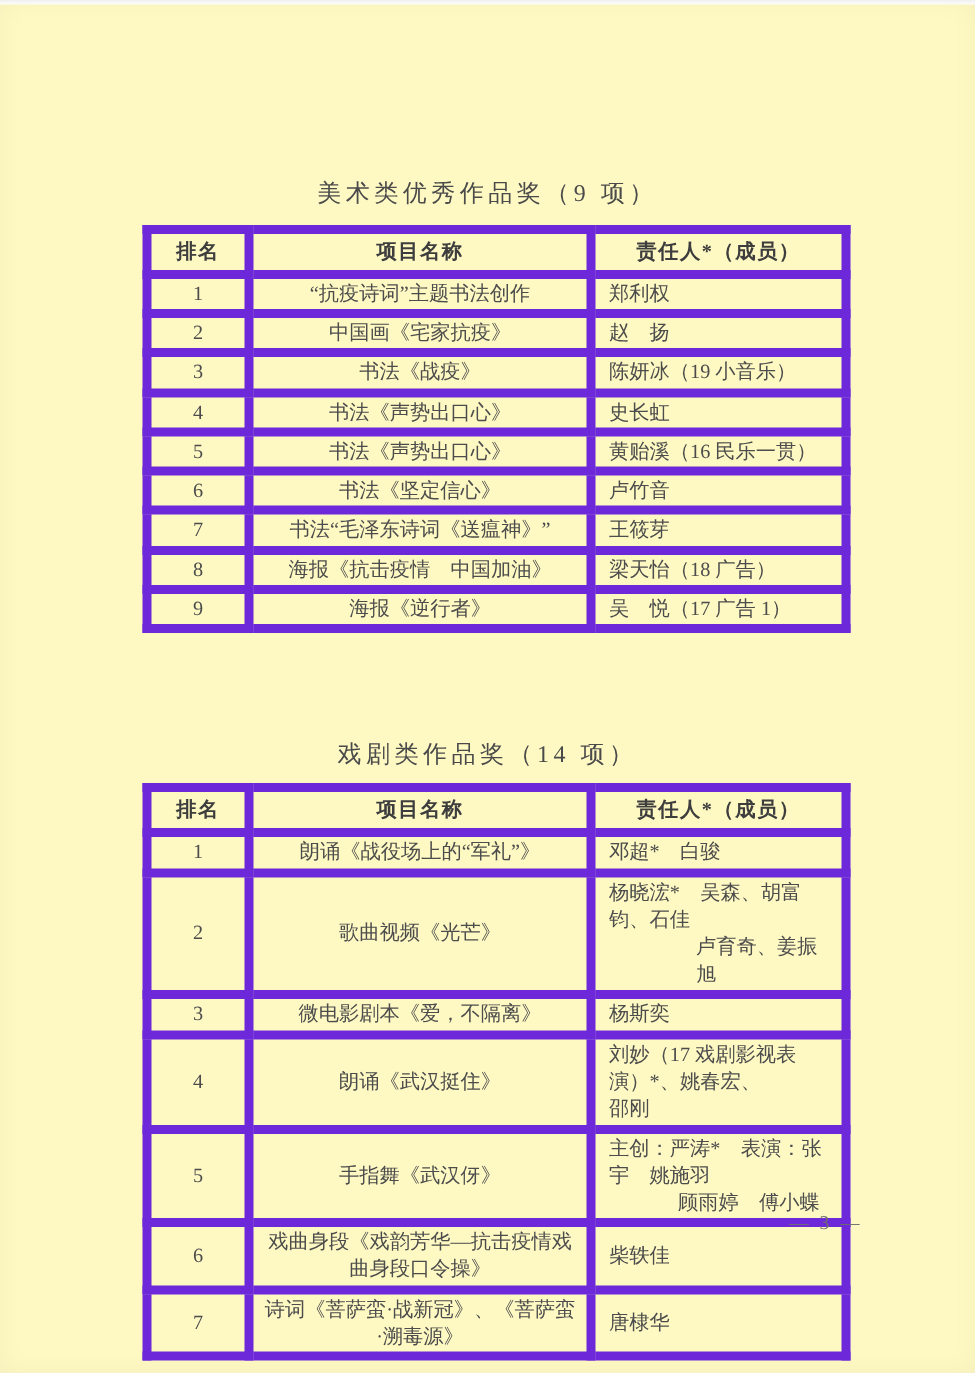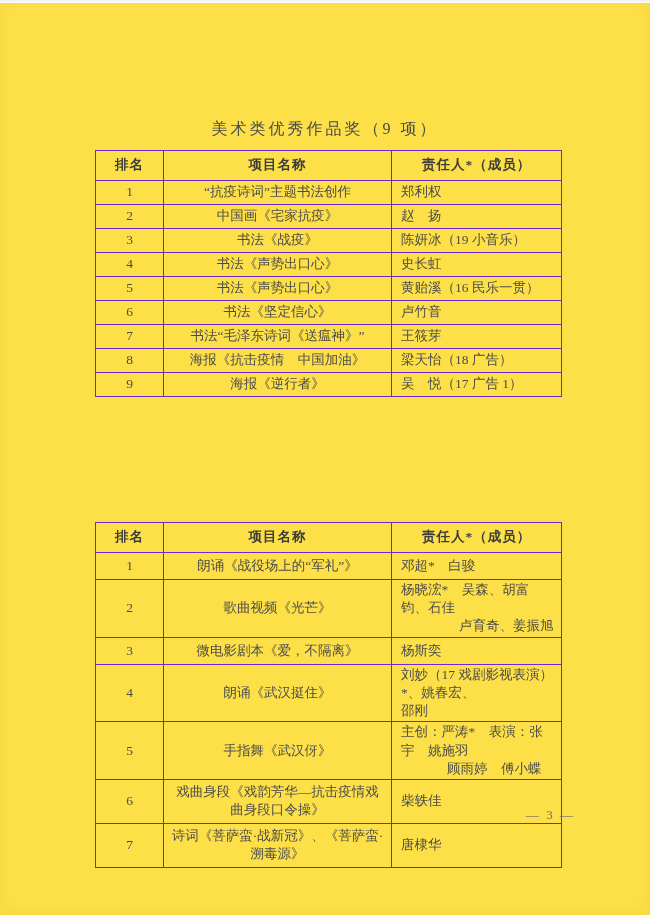--- a/index.html
+++ b/index.html
@@ -4,21 +4,21 @@
 <style>
   * { margin:0; padding:0; box-sizing:border-box; }
   html,body { width:650px; height:915px; }
   body {
     font-family: "Liberation Serif", "DejaVu Serif", serif;
     background:#f4f4f2;
   }
   .page {
     position:relative;
     width:650px; height:915px;
-    background:#fde047;
+    background:#fef9c3;
     box-shadow: inset 0 0 18px rgba(0,0,0,0.04);
     overflow:hidden;
     color:#4a4a4a;
     text-decoration:underline;
   }
   .doc-title {
     position:absolute; left:0; width:100%;
     text-align:center;
     font-size:16px; letter-spacing:3px;
     color:#4a4a4a; font-weight:500;
@@ -32,21 +32,21 @@
   }
   .tbl-wrap { position:absolute; left:95px; }
   .tbl1 { top:150px; }
   .tbl2 { top:522px; }
   table.doc-table {
     border-collapse:collapse; table-layout:fixed;
     width:466px;
     font-size:13.5px; color:#4c4c4c;
   }
   table.doc-table th, table.doc-table td {
-    border:1px solid #6d28d9;
+    border:6px solid #6d28d9;
     vertical-align:middle;
     line-height:1.35;
   }
   table.doc-table th {
     font-weight:bold; color:#3d3d3d; text-align:center;
     height:30px; letter-spacing:1px;
   }
   col.c-rank { width:68px; }
   col.c-proj { width:228px; }
   col.c-pers { width:170px; }
@@ -135,20 +135,21 @@
       <tr class="r-s">
         <td class="rank">9</td>
         <td class="proj">海报《逆行者》</td>
         <td class="pers">吴　悦（17 广告 1）</td>
       </tr>
     </tbody>
       </table>
   </div>
 
 
+  <div class="doc-title title-drama">戏剧类作品奖（14 项）</div>
 
   <div class="tbl-wrap tbl2">
     <table class="doc-table">
       <colgroup>
           <col class="c-rank">
           <col class="c-proj">
           <col class="c-pers">
         </colgroup>
       <tbody>
           <tr>

